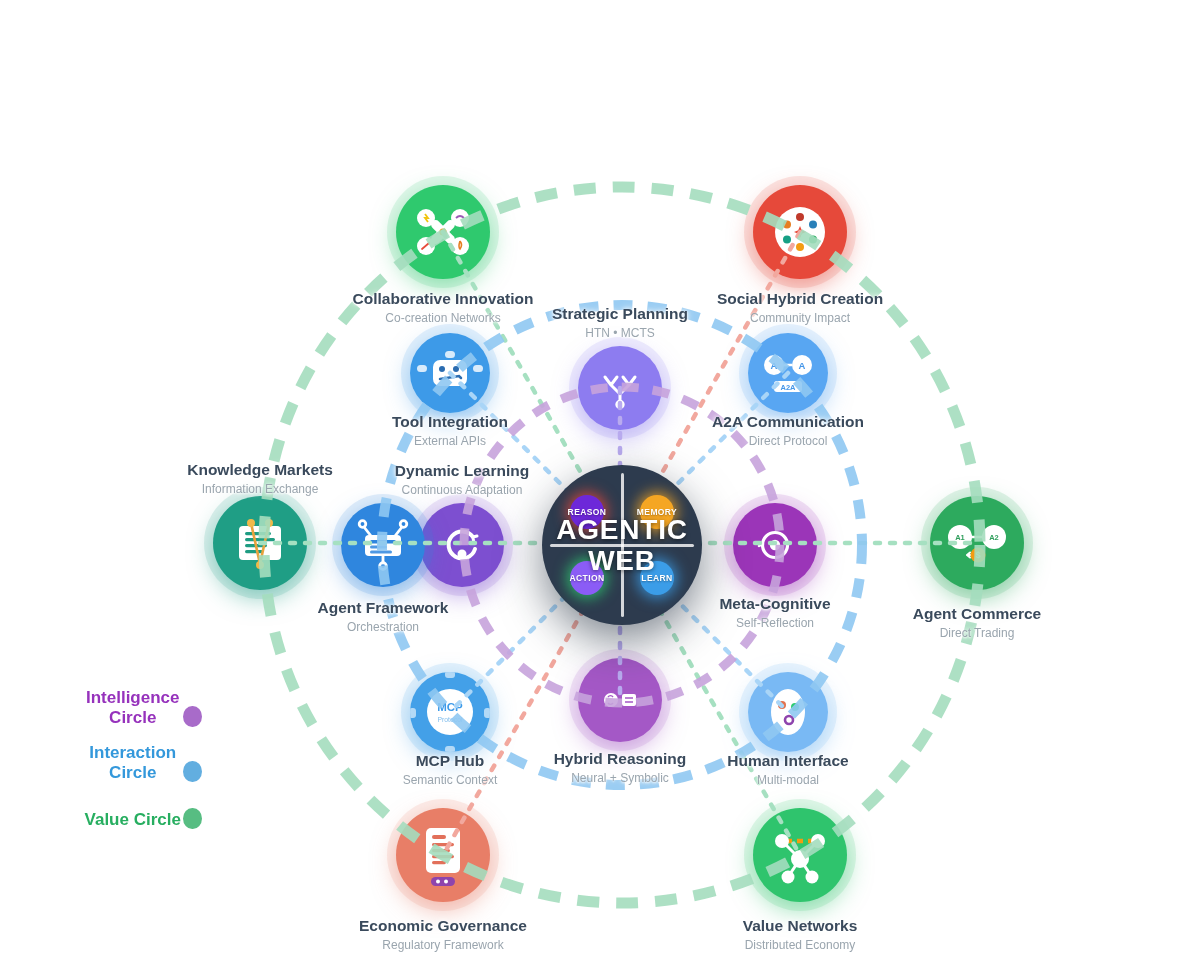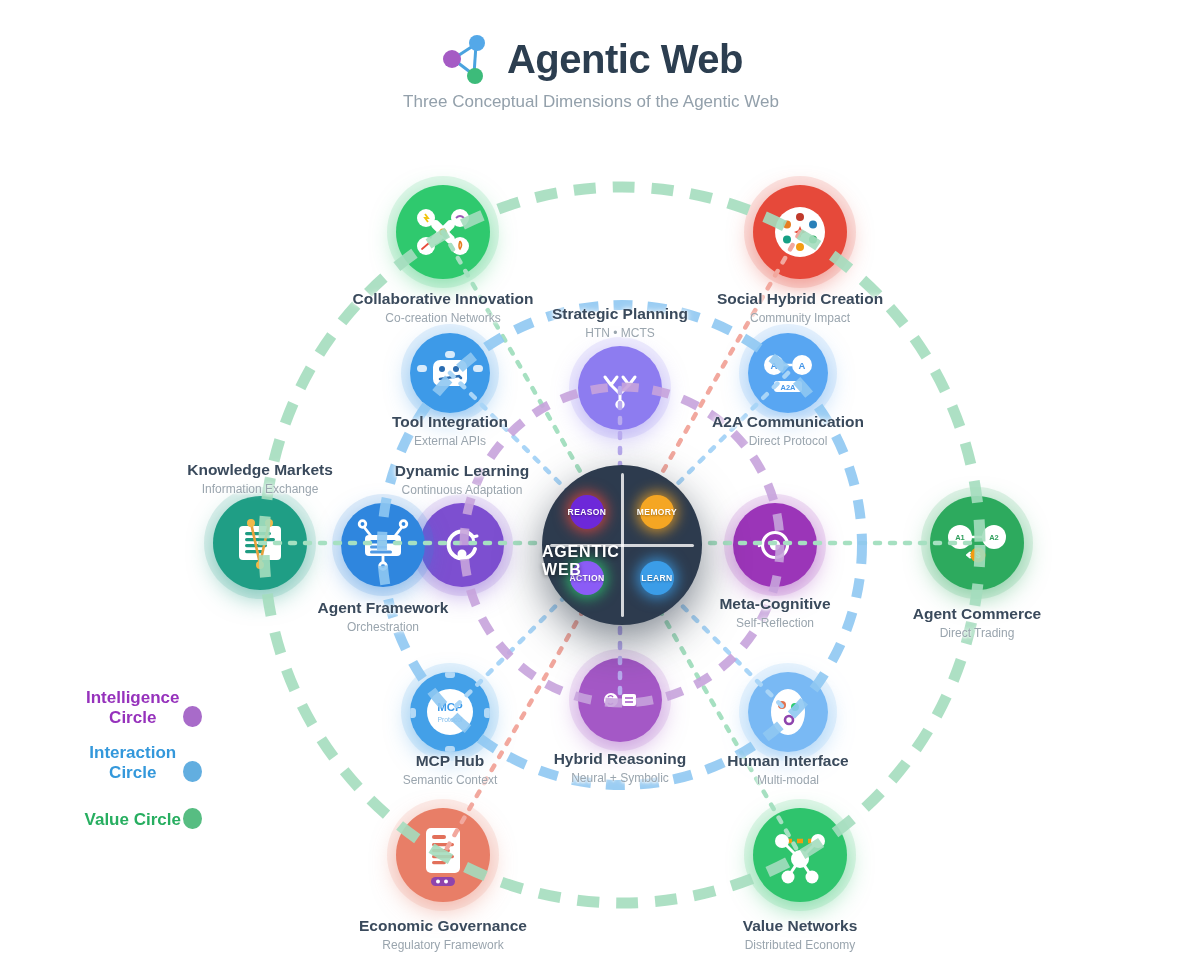--- a/index.html
+++ b/index.html
@@ -60,43 +60,29 @@
                  background:#2d3b4e;border-radius:50%;box-shadow:0 16px 44px rgba(25,38,55,.55);}
   .cx-v{position:absolute;left:78.5px;top:8px;bottom:8px;width:3px;background:rgba(255,255,255,.8);border-radius:2px;}
   .cx-h{position:absolute;top:78.5px;left:8px;right:8px;height:3px;background:rgba(255,255,255,.8);border-radius:2px;}
   .blob{position:absolute;width:34px;height:34px;border-radius:50%;display:flex;align-items:center;justify-content:center;}
   .blob span{font-size:8.5px;font-weight:bold;color:#fff;letter-spacing:.4px;white-space:nowrap;
              text-shadow:0 1px 2px rgba(0,0,0,.35);}
   .blob-reason{left:28px;top:30px;background:#6d28d9;box-shadow:0 0 14px 3px rgba(232,73,60,.8);}
   .blob-memory{left:98px;top:30px;background:#f5a623;box-shadow:0 0 14px 3px rgba(245,166,35,.8);}
   .blob-action{left:28px;top:96px;background:#8b5cf6;box-shadow:0 0 14px 3px rgba(46,204,113,.8);}
   .blob-learn{left:98px;top:96px;background:#3b9de8;box-shadow:0 0 14px 3px rgba(59,157,232,.8);}
-  .center-title{position:absolute;left:0;top:16px;width:160px;height:160px;display:flex;flex-direction:column;
-                align-items:flex-start;justify-content:center;color:#fff;font-weight:bold;font-size:16px;
+  .center-title{position:absolute;left:0;top:0;width:160px;height:160px;display:flex;flex-direction:column;
+                align-items:center;justify-content:center;color:#fff;font-weight:bold;font-size:28px;
                 line-height:1.12;letter-spacing:.8px;text-shadow:0 1px 4px rgba(0,0,0,.5);}
 </style>
 </head>
 <body>
 
 <div class="canvas">
 
-  <div class="hdr">
-    <div class="hdr-row">
-      <svg width="50" height="50" viewBox="0 0 50 50">
-        <line x1="14" y1="25" x2="37" y2="10" stroke="#4aa3df" stroke-width="3"></line>
-        <line x1="14" y1="25" x2="35" y2="41" stroke="#4aa3df" stroke-width="3"></line>
-        <line x1="37" y1="10" x2="35" y2="41" stroke="#4aa3df" stroke-width="3"></line>
-        <circle cx="13" cy="25" r="9" fill="#a55bc4"></circle>
-        <circle cx="38" cy="9" r="8" fill="#54a8e8"></circle>
-        <circle cx="36" cy="42" r="8" fill="#3dbb7a"></circle>
-      </svg>
-      <div class="hdr-title">Agentic Web</div>
-    </div>
-    <div class="hdr-sub">Three Conceptual Dimensions of the Agentic Web</div>
-  </div>
 
   <div class="legend">
     <div class="leg-item leg-0">
       <div class="leg-label">Intelligence Circle</div>
       <div class="leg-dot"></div>
     </div>
     <div class="leg-item leg-1">
       <div class="leg-label">Interaction Circle</div>
       <div class="leg-dot"></div>
     </div>

